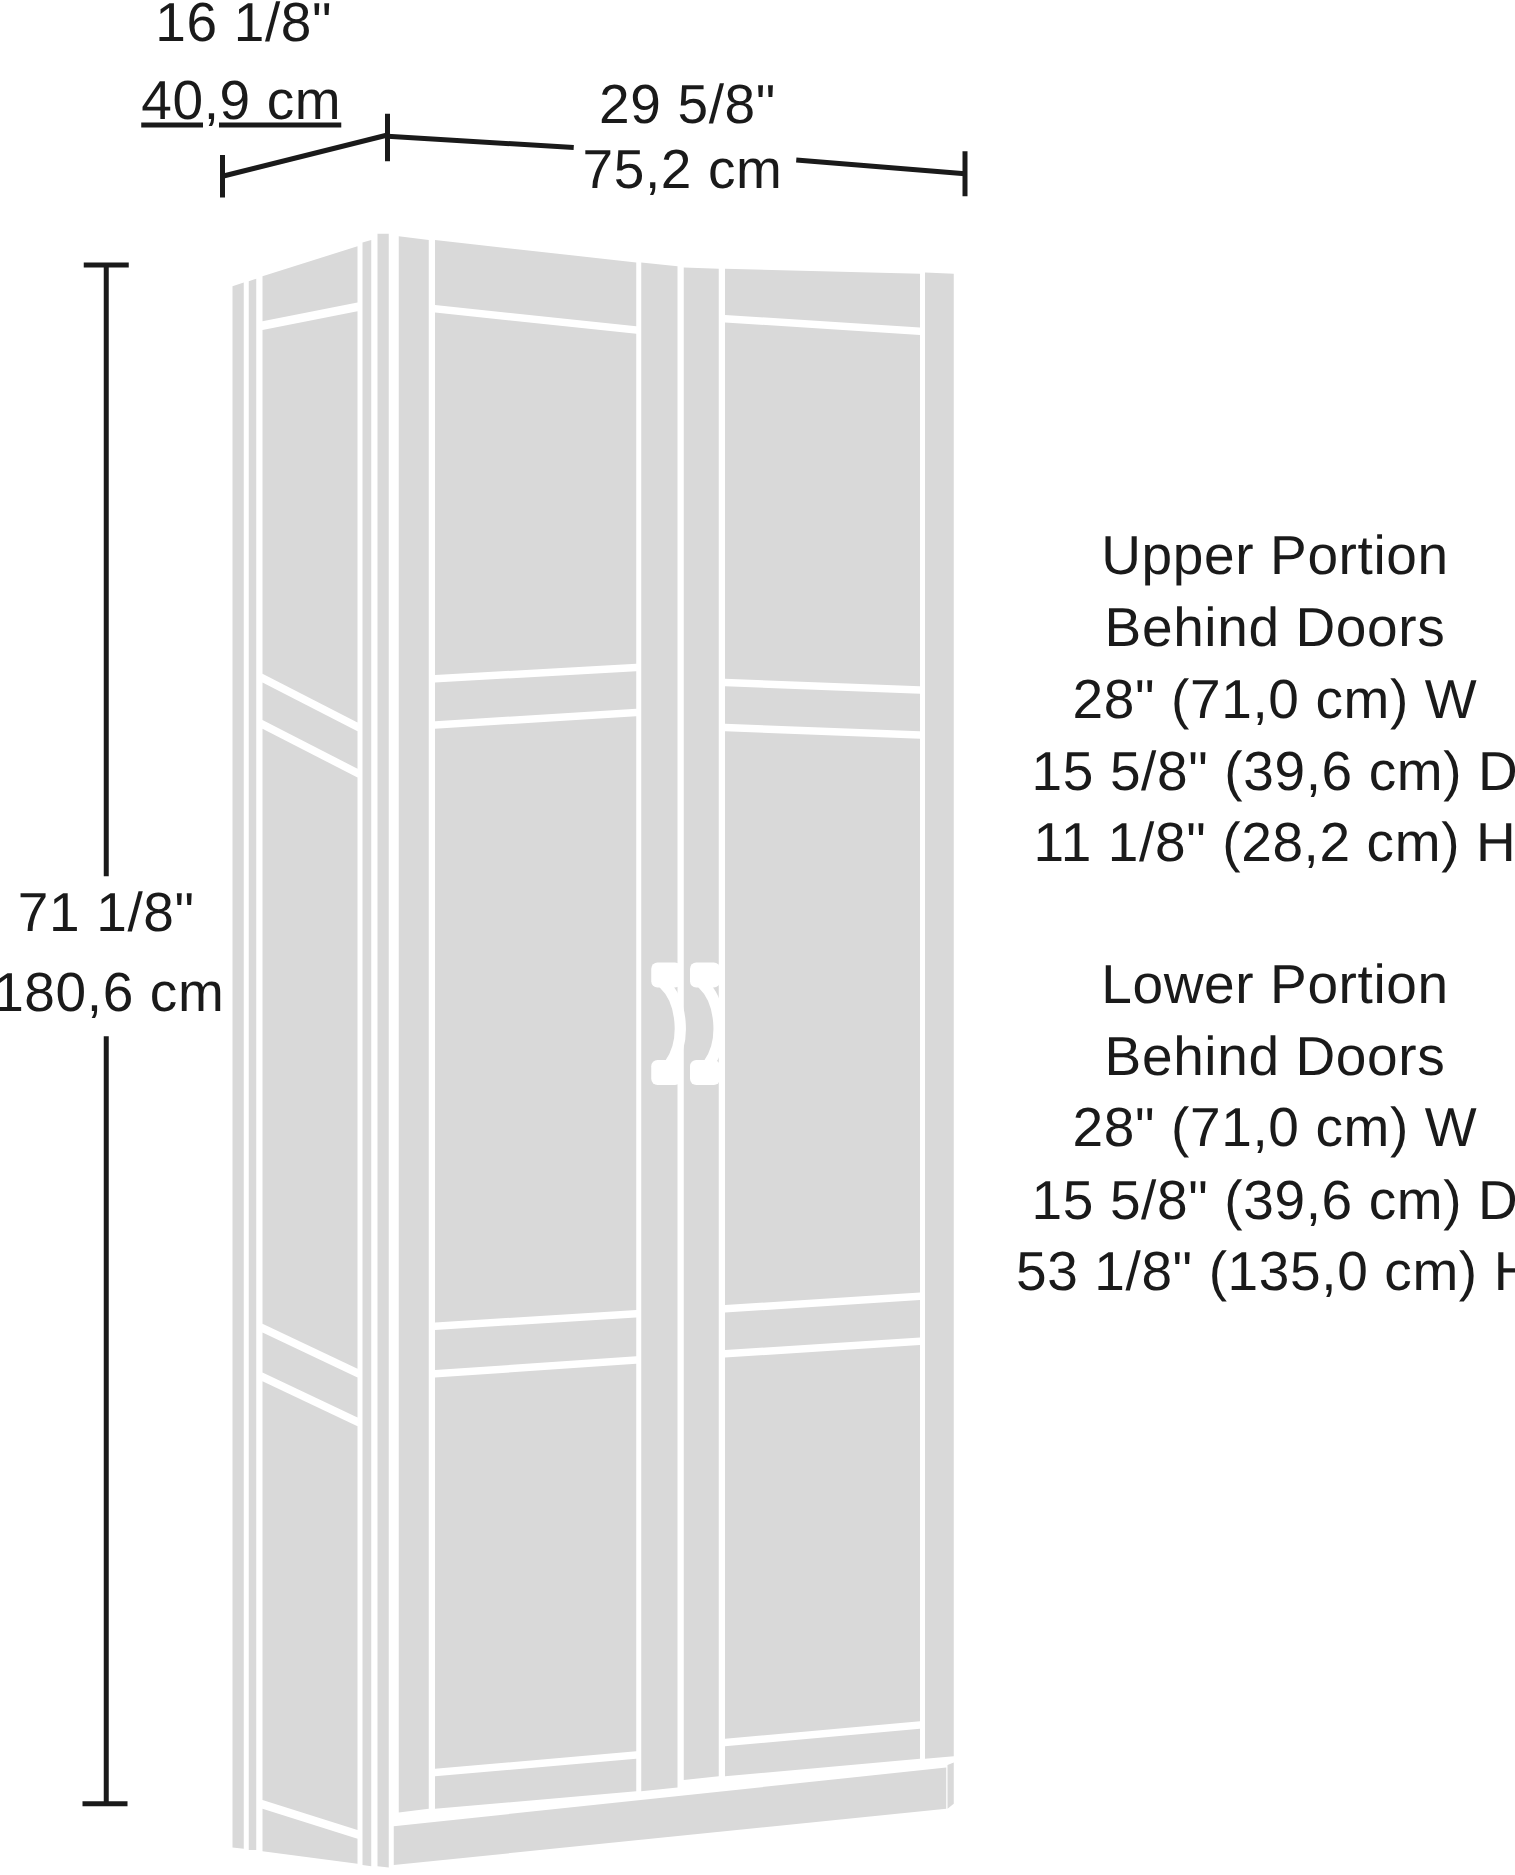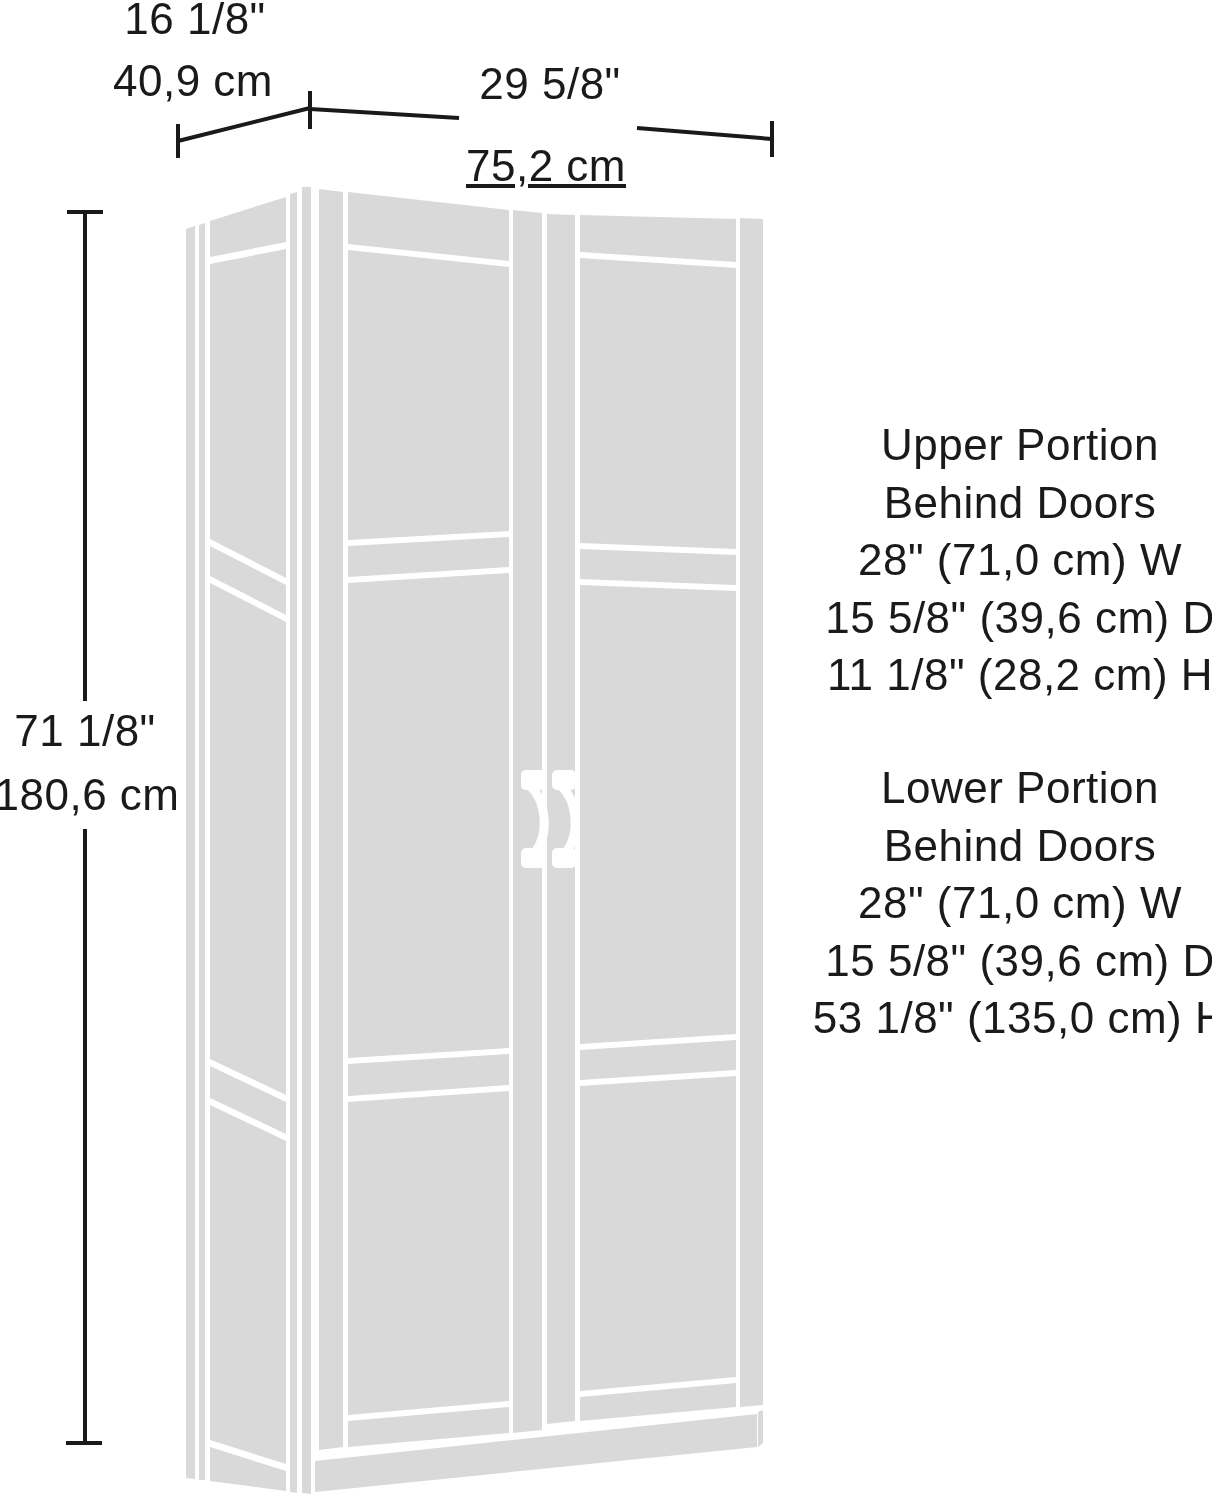--- a/index.html
+++ b/index.html
@@ -120,23 +120,23 @@
     </g>
     <g>
       <line class="dim" x1="67" y1="212" x2="103" y2="212"></line>
       <line class="dim" x1="85" y1="212" x2="85" y2="701"></line>
       <line class="dim" x1="85" y1="829" x2="85" y2="1443"></line>
       <line class="dim" x1="66" y1="1443" x2="102" y2="1443"></line>
     </g>
   </svg>
 
   <div class="label" style="left:195px; top:-3px;">16 1/8"</div>
-  <div class="label" style="left:193px; top:59px;">40,9 cm</div>
+  <div class="label" style="left:193px; top:59px;text-decoration:underline;">40,9 cm</div>
   <div class="label" style="left:550px; top:62px;">29 5/8"</div>
-  <div class="label" style="left:546px; top:144px;text-decoration:underline;">75,2 cm</div>
+  <div class="label" style="left:546px; top:114px;">75,2 cm</div>
   <div class="label" style="left:85px;  top:709px;">71 1/8"</div>
   <div class="label" style="left:87px;  top:773px;">180,6 cm</div>
 
   <div class="annotation-block" style="left:1020px; top:416px;">
     <div class="annotation-line">Upper Portion</div>
     <div class="annotation-line">Behind Doors</div>
     <div class="annotation-line">28" (71,0 cm) W</div>
     <div class="annotation-line">15 5/8" (39,6 cm) D</div>
     <div class="annotation-line">11 1/8" (28,2 cm) H</div>
   </div>

